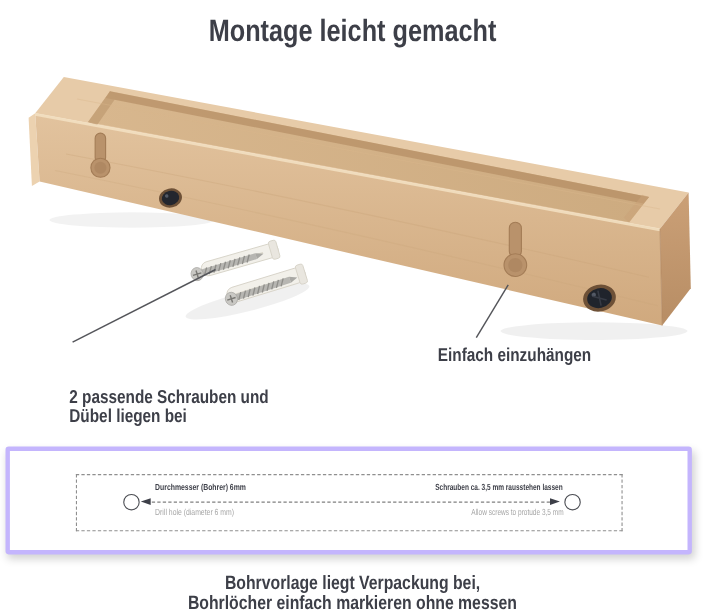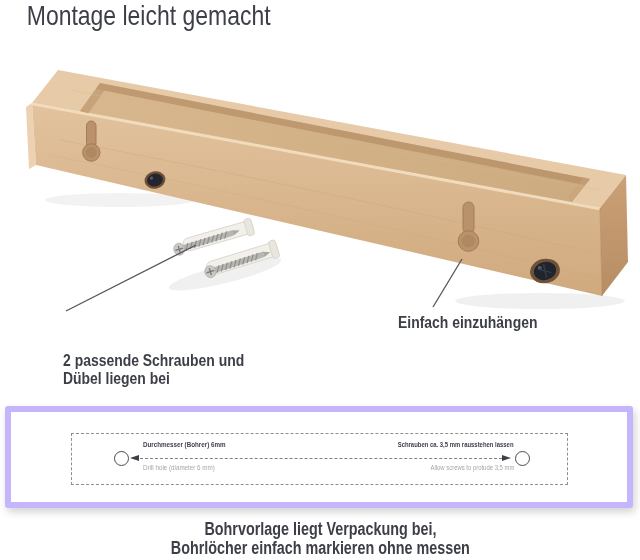--- a/index.html
+++ b/index.html
@@ -6,31 +6,31 @@
   body{
     width:640px;height:560px;position:relative;overflow:hidden;
     background:#ffffff;
     font-family:"Liberation Sans","DejaVu Sans",sans-serif;
     color:#3d3f48;
   }
   .abs{position:absolute;}
   .cond{display:inline-block;transform:scaleX(.82);transform-origin:center top;white-space:nowrap;}
   .cond-l{display:inline-block;transform:scaleX(.82);transform-origin:left top;white-space:nowrap;}
 
-  #title{top:0;left:0;right:0;text-align:left;font-size:28px;font-weight:400;letter-spacing:0;}
+  #title{top:12px;left:0;right:0;text-align:center;font-size:28px;font-weight:700;letter-spacing:0;}
   #photo{top:0;left:0;}
 
   .note{font-size:17px;font-weight:700;line-height:18px;}
   #note-screws{left:63px;top:312px;margin-top:40px;}
   #note-hang{left:398px;top:314px;}
 
   
   #tpl-card{
     left:5px;top:406px;width:616px;height:90px;
-    background:#ffffff;border:6px solid #c4b5fd;border-radius:3px;
+    background:#ffffff;border:4px solid #c4b5fd;border-radius:3px;
     box-shadow:2px 4px 8px rgba(0,0,0,.18);
   }
   #tpl-dashed{
     position:absolute;left:60px;top:21px;width:495px;height:50px;
     border:1px dashed #8f8f8f;
   }
   .tpl-circle{
     position:absolute;width:13px;height:13px;border:1.5px solid #4a4c52;
     border-radius:50%;background:#fff;
   }

